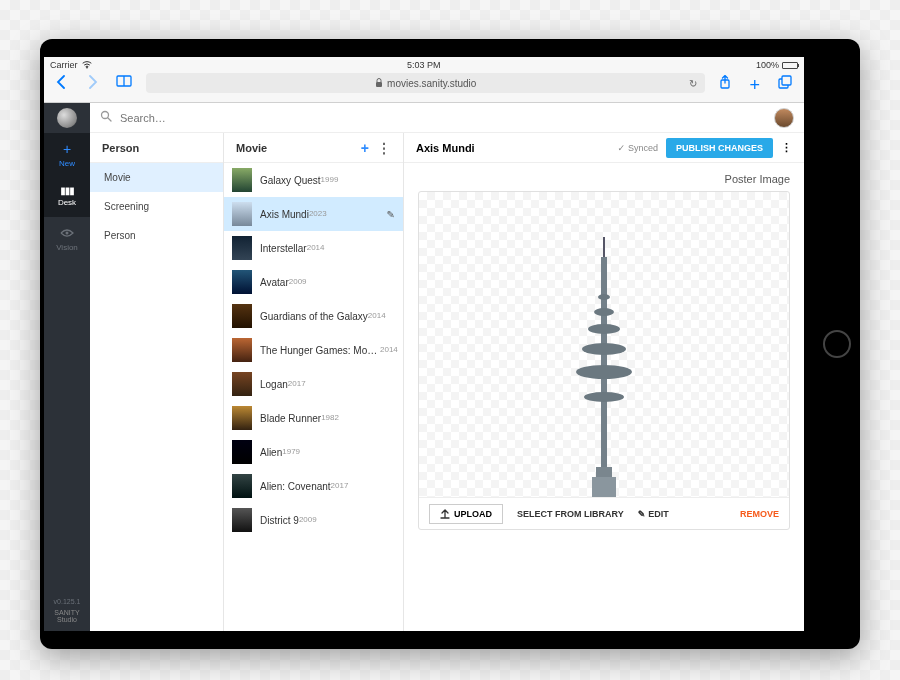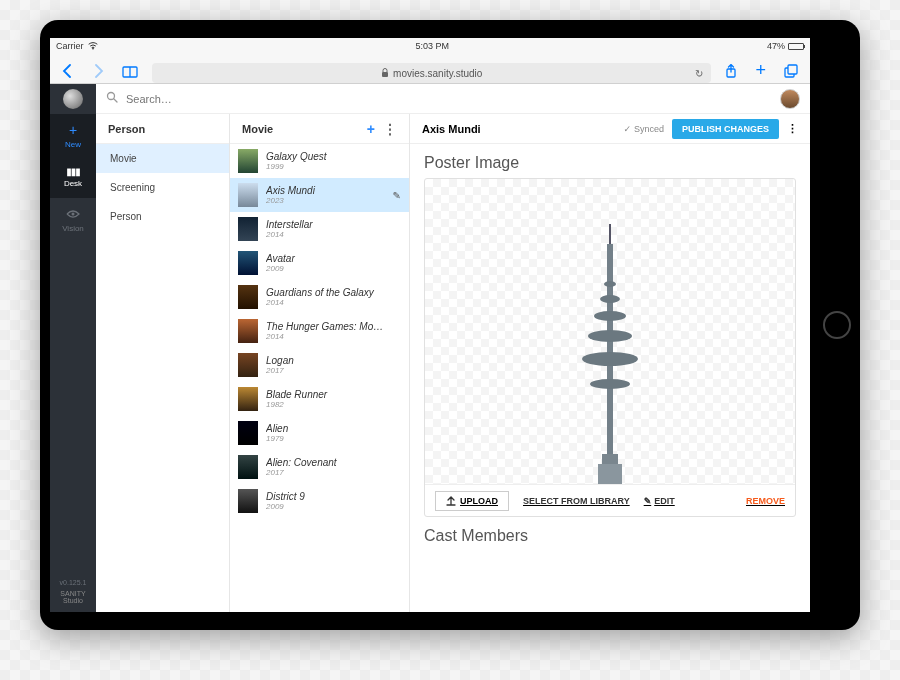--- a/index.html
+++ b/index.html
@@ -15,24 +15,25 @@
       linear-gradient(-45deg, transparent 75%, #eee 75%);
     background-size: 20px 20px;
     background-position: 0 0, 0 10px, 10px -10px, -10px 0px;
     display: flex; align-items: flex-start; justify-content: center;
     padding-top: 20px;
   }
   
   
   .tablet {
     width: 820px; height: 610px;
-    background: #000; border-radius: 18px;
-    padding: 18px 10px;
+    background: #000; border-radius: 12px;
+    padding: 18px 4px;
     box-shadow: 0 8px 30px rgba(0,0,0,.35);
     position: relative;
+    margin-top: 19px;
   }
   .home-button {
     position: absolute; right: 9px; top: 50%; transform: translateY(-50%);
     width: 28px; height: 28px; border: 2px solid #444; border-radius: 50%;
   }
   .screen {
     width: 760px; height: 574px; background: #fff;
     display: flex; flex-direction: column; overflow: hidden;
   }
   
@@ -45,21 +46,21 @@
   .status-bar .center { flex: 1; text-align: center; font-weight: 500; }
   .status-bar .right { display: flex; align-items: center; gap: 3px; }
   .wifi { font-size: 10px; }
   .battery { width: 16px; height: 7px; border: 1px solid #444; border-radius: 1px; position: relative; }
   .battery::after { content: ""; position: absolute; right: -2px; top: 1px; width: 1px; height: 3px; background: #444; }
   .battery-fill { height: 100%; background: #4cd964; }
   
   
   .safari-bar {
     height: 30px; background: #f7f7f7; border-bottom: 1px solid #d0d0d0;
-    display: flex; align-items: flex-end; padding: 0 8px; gap: 10px;
+    display: flex; align-items: flex-start; padding: 0 8px; gap: 10px;
     font-size: 12px;
   }
   .safari-bar .icon-btn { color: #007aff; cursor: pointer; padding: 2px 4px; }
   .url-field {
     flex: 1; height: 20px; background: #eaeaea; border-radius: 4px;
     display: flex; align-items: center; justify-content: center;
     font-size: 10px; color: #555; gap: 4px; position: relative;
   }
   .url-field .reload { position: absolute; right: 8px; color: #666; }
   
@@ -106,42 +107,41 @@
   .panel-content { width: 134px; }
   .clist-item { padding: 9px 14px; font-size: 10px; color: #444; cursor: pointer; }
   .clist-item.selected { background: #e0f0ff; }
   
   
   .panel-movies { width: 180px; }
   .mitem { display: flex; gap: 8px; padding: 5px 8px; cursor: pointer; align-items: center; }
   .mitem.selected { background: #d1ebff; position: relative; }
   .mitem.selected .edit-ic { font-size: 10px; color: #555; }
   .thumb { width: 20px; height: 24px; background: linear-gradient(#445,#112); flex-shrink: 0; }
-  .mitem .txt { flex: 1; display: flex; flex-direction: column; font-style: italic; }
+  .mitem .txt { flex: 1; display: flex; flex-direction: row; }
   .mitem .title { font-size: 10px; color: #333; white-space: nowrap; overflow: hidden; text-overflow: ellipsis; max-width: 120px; }
   .mitem .year { font-size: 8px; color: #999; }
   
   
   .panel-detail { flex: 1; border-right: none; }
   .detail-head {
     height: 30px; display: flex; align-items: center; padding: 0 12px;
     border-bottom: 1px solid #eee; font-size: 11px; font-weight: 600; gap: 8px;
   }
   .detail-head .spacer { flex: 1; }
   .synced { font-size: 9px; color: #888; font-weight: 400; display: flex; align-items: center; gap: 3px; }
   .publish-btn {
     background: #29a9e8; color: #fff; font-size: 9px; font-weight: 600;
     padding: 5px 10px; border: none; border-radius: 2px; cursor: pointer;
   }
   .detail-body { flex: 1; padding: 10px 14px; overflow-y: auto; }
-  .field-label { font-size: 16px; color: #555; margin-bottom: 6px; }
+  .field-label { font-size: 11px; color: #555; margin-bottom: 6px; text-align: right; }
   .poster-box {
     border: 1px solid #e0e0e0; border-radius: 3px; background: #fff;
     margin-bottom: 6px;
-    text-decoration: underline;
   }
   .poster-preview {
     height: 305px;
     background-image:
       linear-gradient(45deg, #f4f4f4 25%, transparent 25%),
       linear-gradient(-45deg, #f4f4f4 25%, transparent 25%),
       linear-gradient(45deg, transparent 75%, #f4f4f4 75%),
       linear-gradient(-45deg, transparent 75%, #f4f4f4 75%);
     background-size: 16px 16px;
     background-position: 0 0, 0 8px, 8px -8px, -8px 0px;
@@ -189,21 +189,21 @@
           <span>Carrier</span>
           <span class="wifi">
             <svg width="10" height="8" viewBox="0 0 10 8">
                 <path d="M5 7 L5 7 M1 2 Q5 -1 9 2 M2.5 3.8 Q5 1.8 7.5 3.8 M4 5.4 Q5 4.7 6 5.4" stroke="#333" stroke-width="1" fill="none" stroke-linecap="round"></path>
                 <circle cx="5" cy="6.5" r="0.8" fill="#333"></circle>
               </svg>
           </span>
         </div>
         <div class="center">5:03 PM</div>
         <div class="right">
-          <span>47%</span>
+          <span>100%</span>
           <span class="battery"><span class="battery-fill" style="width:100%"></span></span>
         </div>
       </div>
 
       <div class="safari-bar">
         <span class="icon-btn"><svg width="12" height="14" viewBox="0 0 12 14">
               <path d="M8 1 L2 7 L8 13" stroke="#007aff" stroke-width="1.8" fill="none" stroke-linecap="round"></path>
             </svg></span>
         <span class="icon-btn" style="opacity:.35"><svg width="12" height="14" viewBox="0 0 12 14">
               <path d="M4 1 L10 7 L4 13" stroke="#007aff" stroke-width="1.8" fill="none" stroke-linecap="round"></path>
@@ -401,21 +401,20 @@
                       <svg width="10" height="10" viewBox="0 0 10 10">
                           <path d="M5 8 V1 M2 4 L5 1 L8 4 M1 9 H9" stroke="#333" stroke-width="1.3" fill="none" stroke-linecap="round"></path>
                         </svg>
                       <span>UPLOAD</span>
                     </button>
                     <span class="action-link">SELECT FROM LIBRARY</span>
                     <span class="action-link">✎ <span>EDIT</span></span>
                     <span class="action-link remove">REMOVE</span>
                   </div>
                 </div>
-                <div class="field-label" style="margin-top:10px">Cast Members</div>
               </div>
             </div>
 
           </div>
         </div>
       </div>
 
     </div>
   </div>
 </div>

